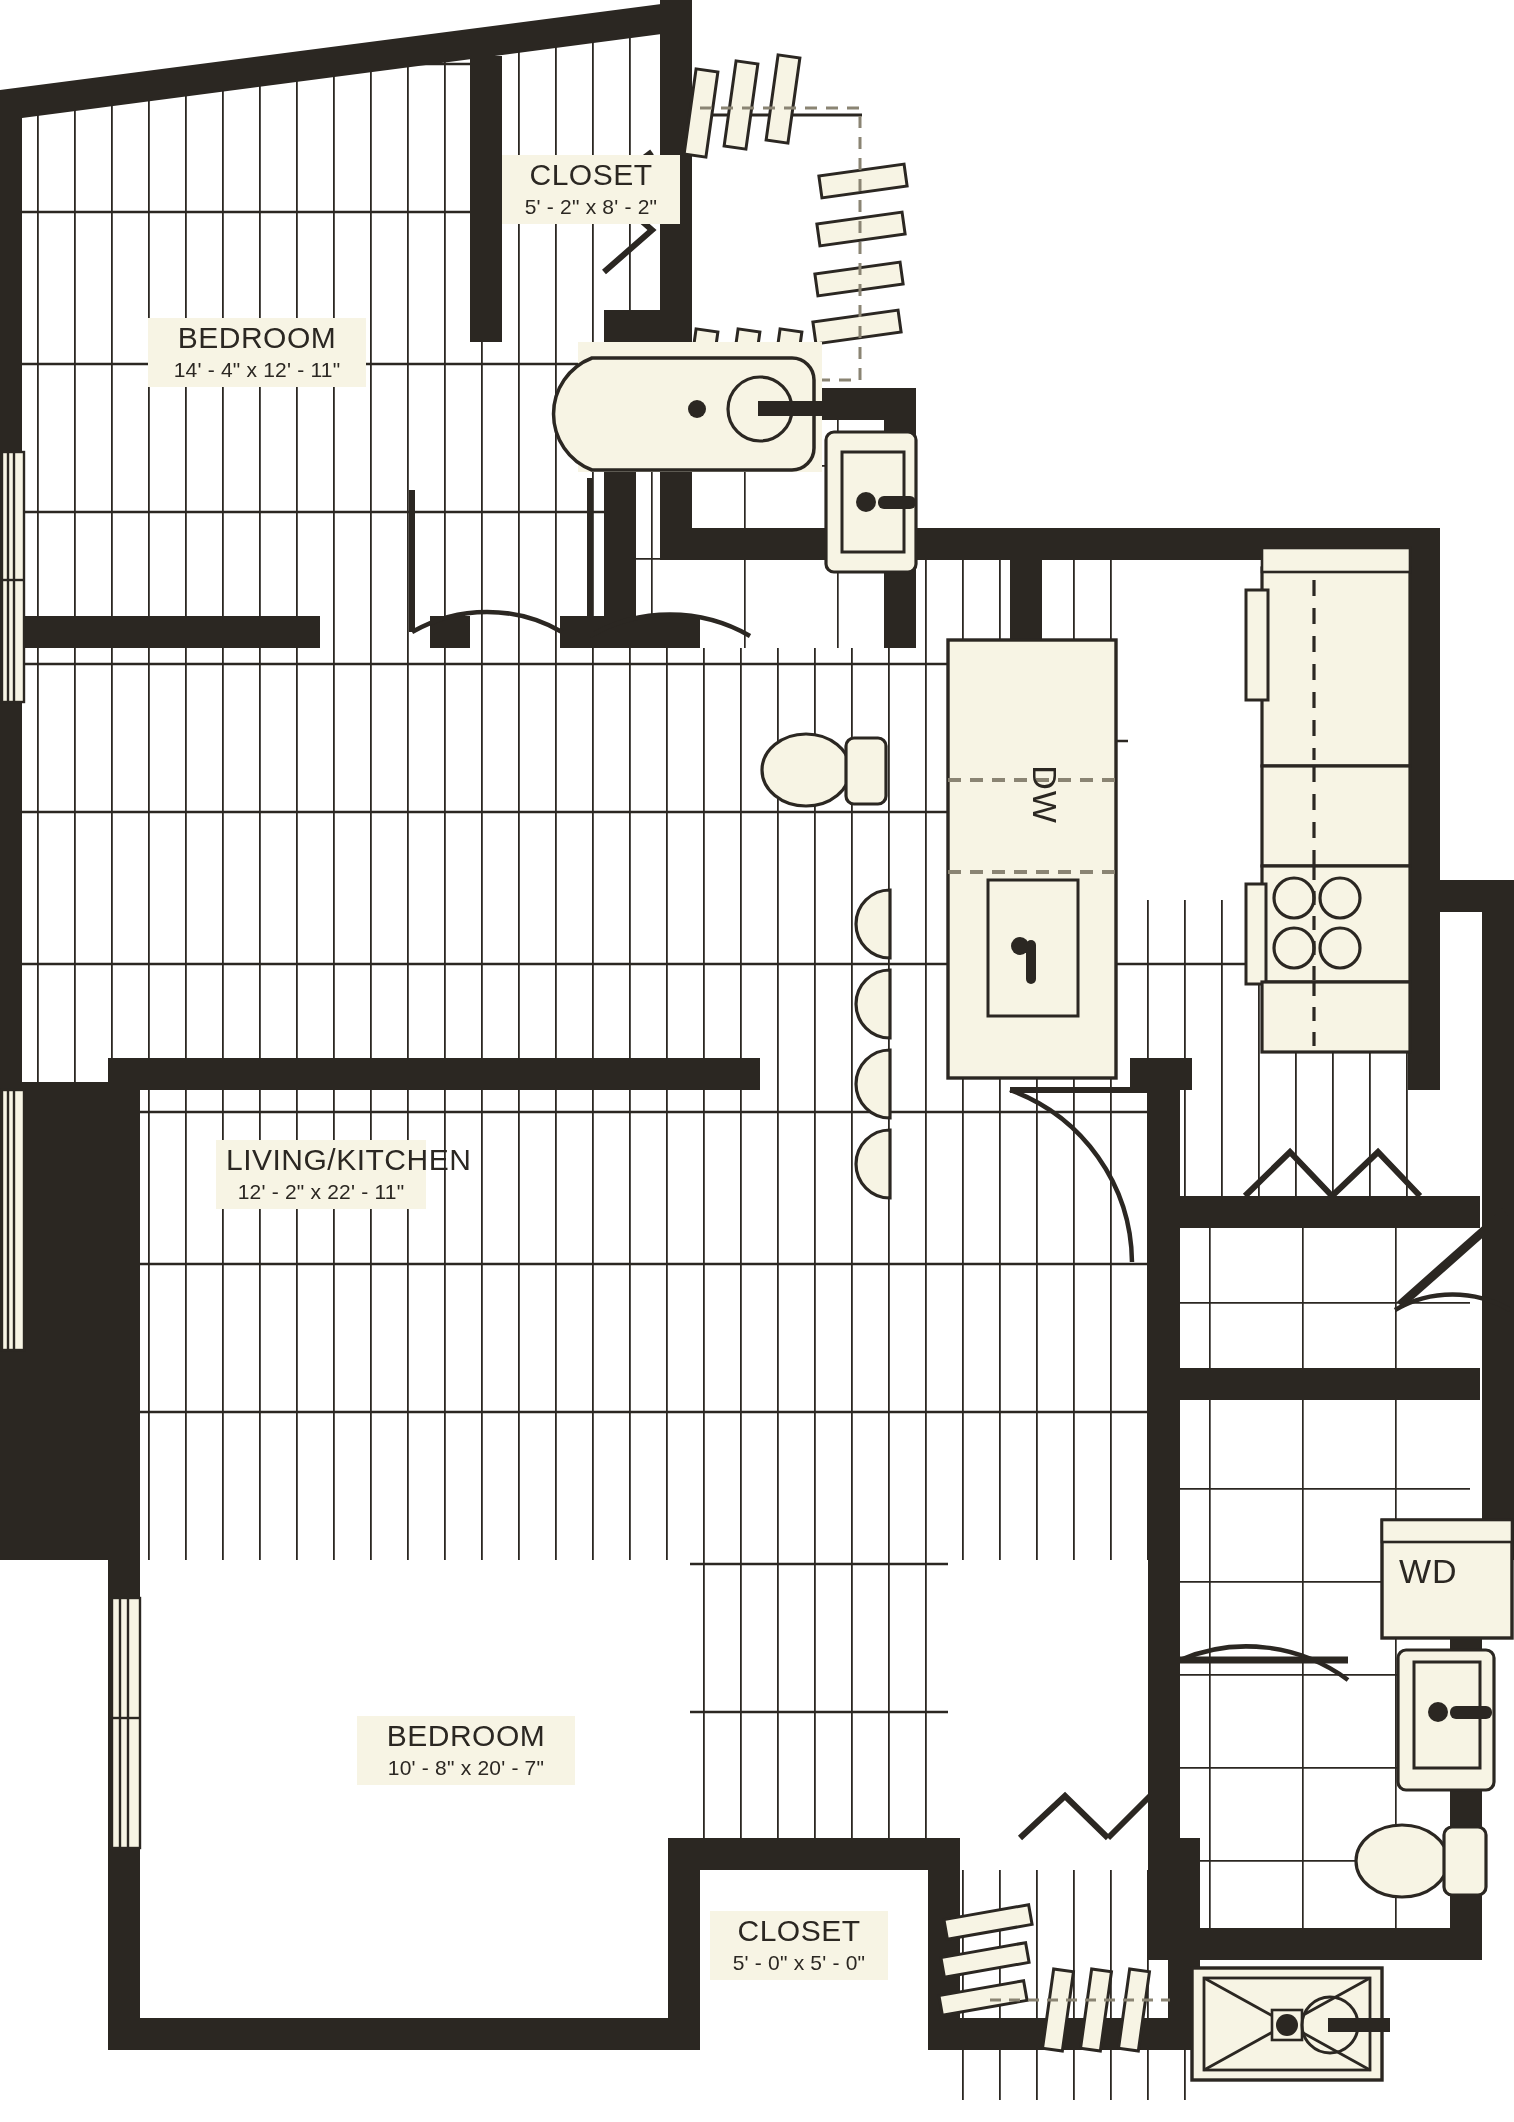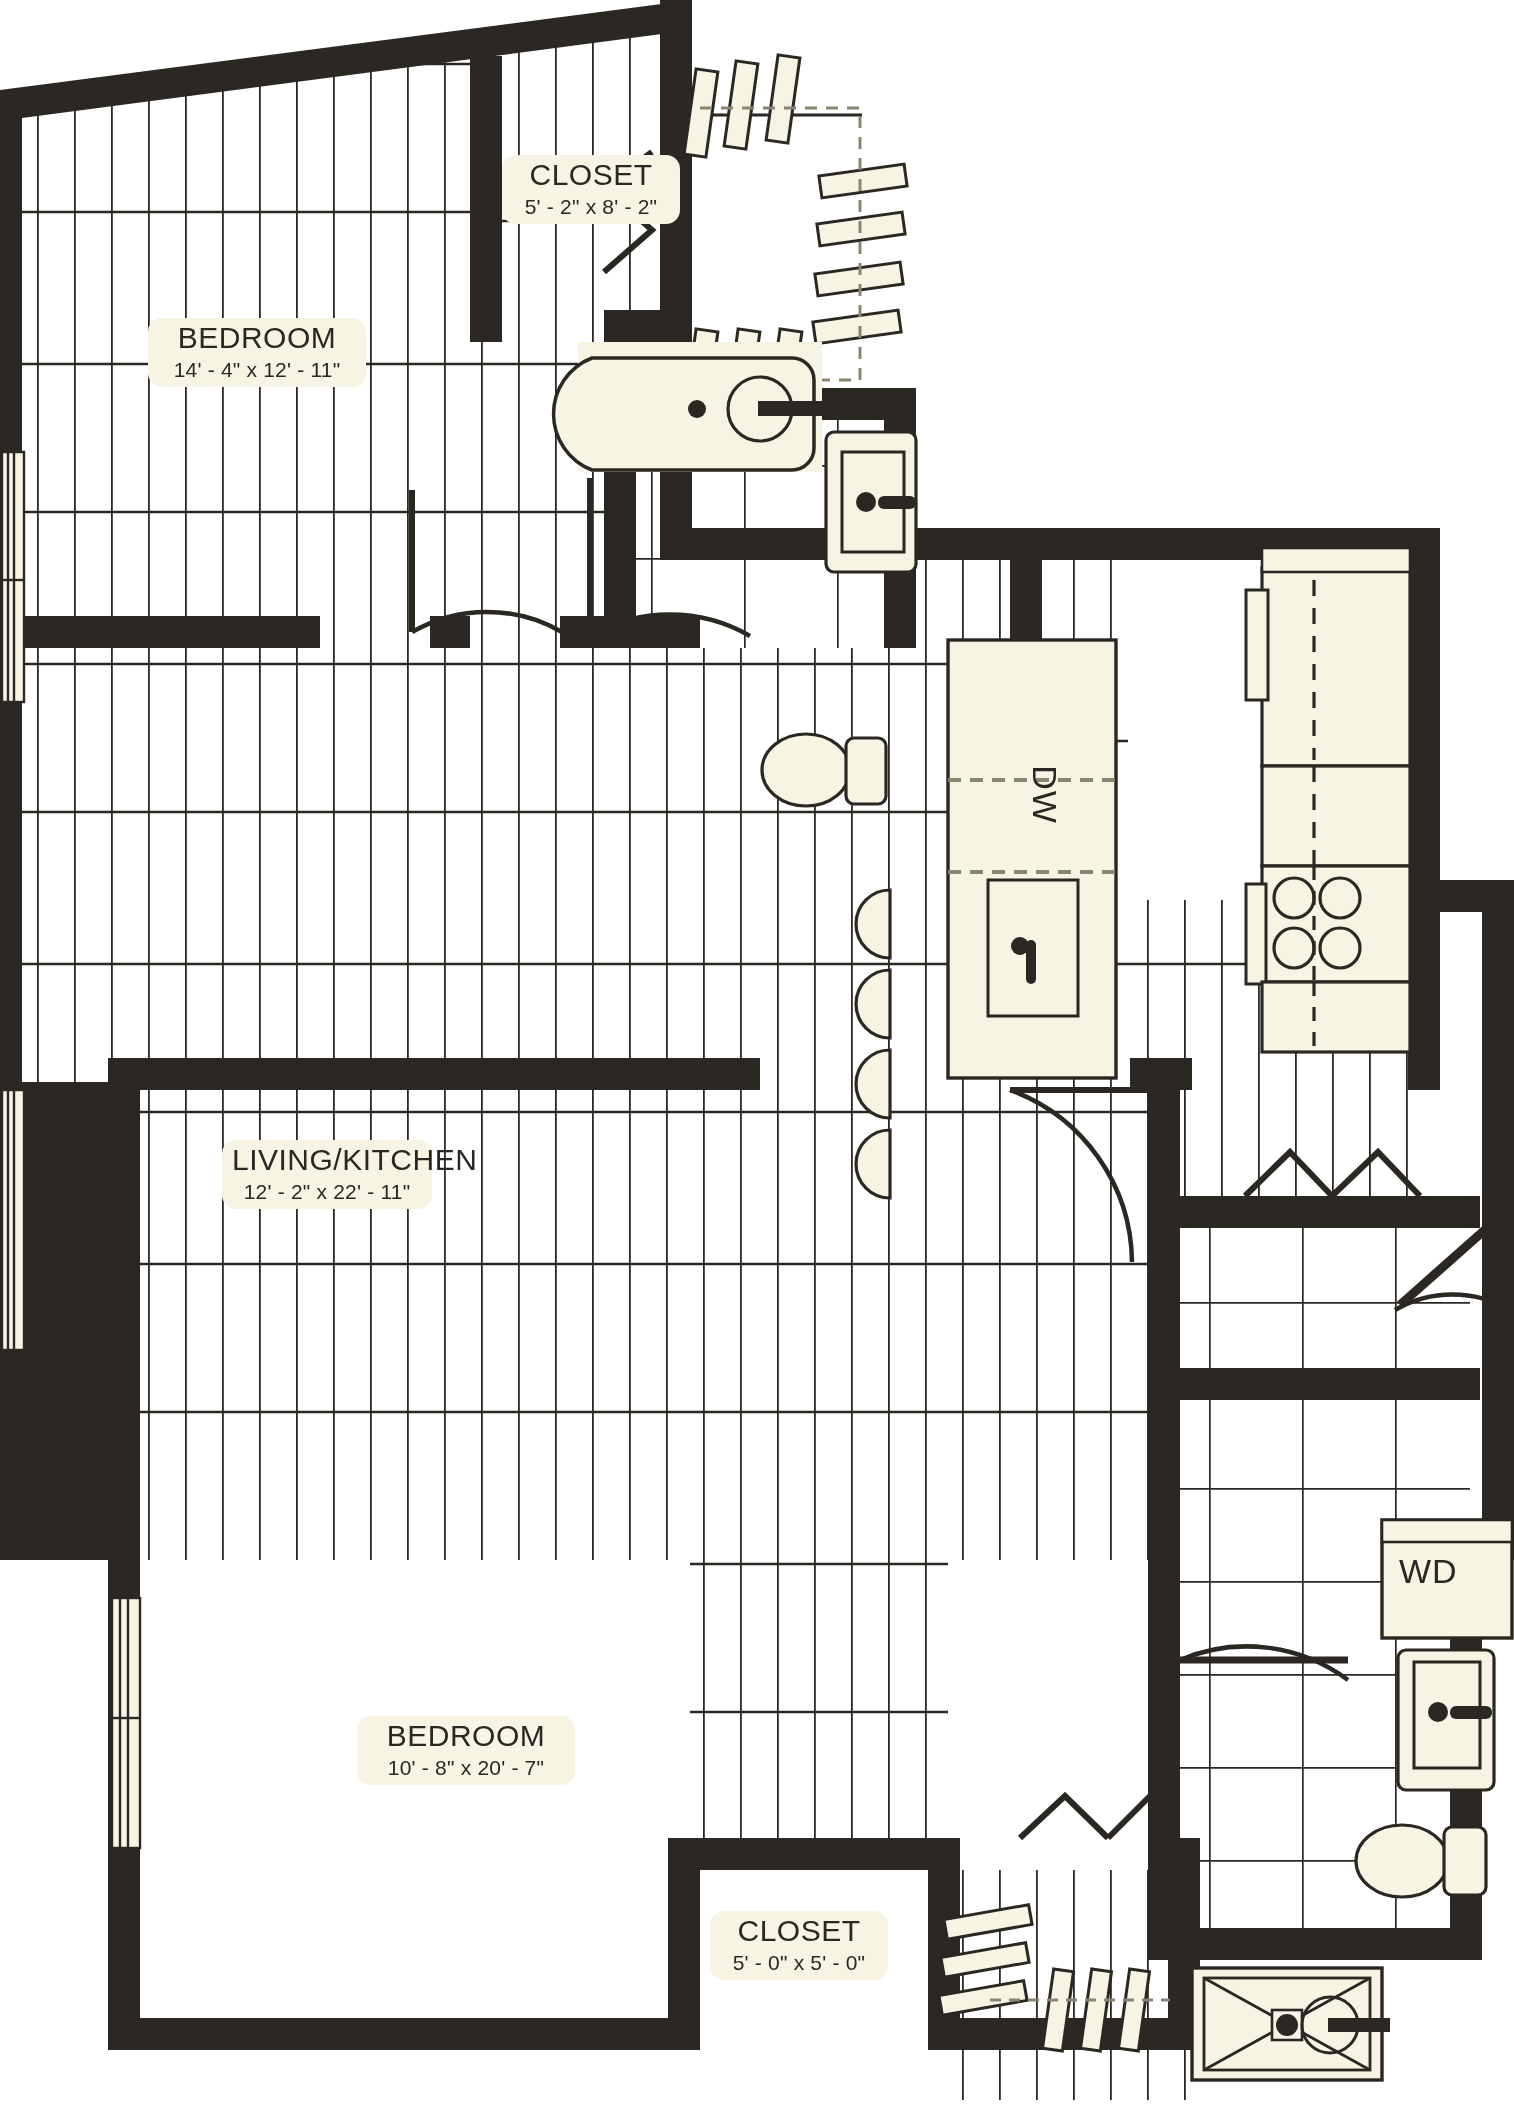--- a/index.html
+++ b/index.html
@@ -1,20 +1,20 @@
 <!DOCTYPE html>
 <html><head>
 <meta charset="utf-8">
 <style>
   html,body{margin:0;padding:0;background:#ffffff;}
   body{font-family:"Liberation Sans", sans-serif;}
   #plan-root{position:relative;width:1514px;height:2122px;background:#ffffff;overflow:hidden;}
   #plan-svg{position:absolute;left:0;top:0;width:1514px;height:2122px;}
   .room-label{position:absolute;background:#f7f4e4;text-align:center;line-height:1.15;color:#2b2722;
-    padding:3px 10px 5px 10px;box-sizing:border-box;border-radius:14px;}
+    padding:3px 10px 5px 10px;box-sizing:border-box;}
   .room-label .rl-name{font-size:30px;letter-spacing:0.5px;white-space:nowrap;}
   .room-label .rl-dim{font-size:21px;letter-spacing:0.2px;white-space:nowrap;margin-top:2px;}
   .appl-label{position:absolute;color:#2b2722;font-size:34px;letter-spacing:1px;}
   .appl-label.rot{transform:rotate(90deg);transform-origin:center center;}
 </style>
 </head>
 <body>
 
 <div id="plan-root">
 
@@ -340,21 +340,21 @@
 <div class="room-label" style="left:148px;top:318px;width:218px;">
   <div class="rl-name">BEDROOM</div>
   <div class="rl-dim">14' - 4" x 12' - 11"</div>
 </div>
 
 <div class="room-label" style="left:502px;top:155px;width:178px;">
   <div class="rl-name">CLOSET</div>
   <div class="rl-dim">5' - 2" x 8' - 2"</div>
 </div>
 
-<div class="room-label" style="left:222px;top:1140px;width:210px;">
+<div class="room-label" style="left:216px;top:1140px;width:210px;">
   <div class="rl-name">LIVING/KITCHEN</div>
   <div class="rl-dim">12' - 2" x 22' - 11"</div>
 </div>
 
 <div class="room-label" style="left:357px;top:1716px;width:218px;">
   <div class="rl-name">BEDROOM</div>
   <div class="rl-dim">10' - 8" x 20' - 7"</div>
 </div>
 
 <div class="room-label" style="left:710px;top:1911px;width:178px;">

